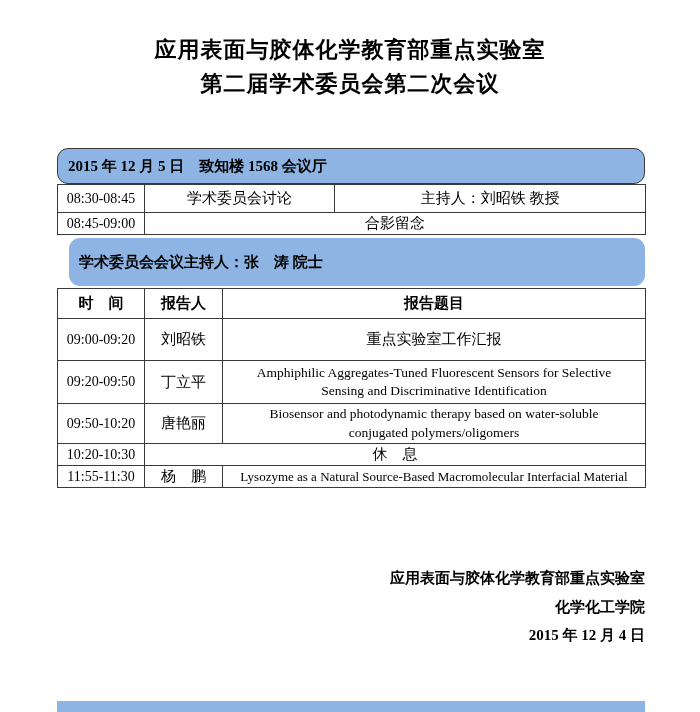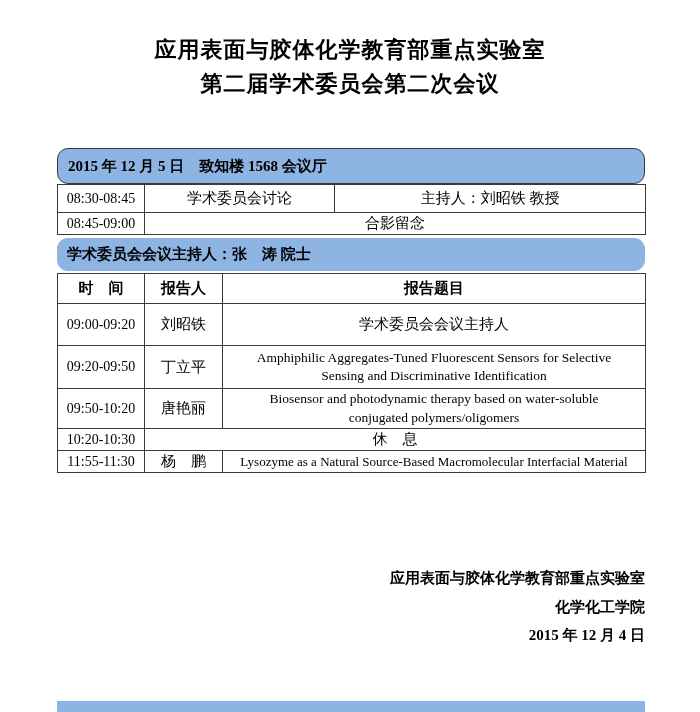--- a/index.html
+++ b/index.html
@@ -13,21 +13,21 @@
     font-size:22px;line-height:34px;letter-spacing:1px;
   }
   .twrap{position:absolute;top:148px;left:57px;width:588px;}
   .bluebar{
     background:#8DB4E2;font-weight:bold;font-size:15px;
     padding:0 10px;display:flex;align-items:center;box-sizing:border-box;
     font-family:"Liberation Serif", serif;
     border-radius:11px;
   }
   .b1{height:36px;border:1px solid #3a3a3a;}
-  .b2{height:33px;margin:3px 0 2px 0;}
+  .b2{height:48px;margin:3px 0 2px 12px;}
   table{border-collapse:collapse;width:588px;table-layout:fixed;}
   td{
     border:1px solid #3a3a3a;text-align:center;vertical-align:middle;
     padding:1px 4px;font-size:15px;overflow:hidden;
   }
   .time-cell{font-size:14px;}
   .colhead td{font-weight:bold;font-size:15px;margin-top:44px;}
   .title-en{font-size:13.5px;line-height:1.35;white-space:pre-line;text-align:center;}
   .title-en-sm{font-size:13px;}.r30{height:30px}.r29{height:42px}.r28{height:28px}
   .r27{height:14px}.r43{height:43px}.r40{height:40px}
@@ -86,21 +86,21 @@
       </colgroup>
     <tbody>
         <tr class="colhead r30">
       <td>时　间</td>
       <td>报告人</td>
       <td>报告题目</td>
     </tr>
     <tr class="r29">
       <td class="time-cell">09:00-09:20</td>
       <td>刘昭铁</td>
-      <td>学术委员会会议主持人</td>
+      <td>重点实验室工作汇报</td>
     </tr>
     <tr class="r43">
       <td class="time-cell">09:20-09:50</td>
       <td>丁立平</td>
       <td class="title-en">Amphiphilic Aggregates-Tuned Fluorescent Sensors for Selective
 Sensing and Discriminative Identification</td>
     </tr>
     <tr class="r40">
       <td class="time-cell">09:50-10:20</td>
       <td>唐艳丽</td>

